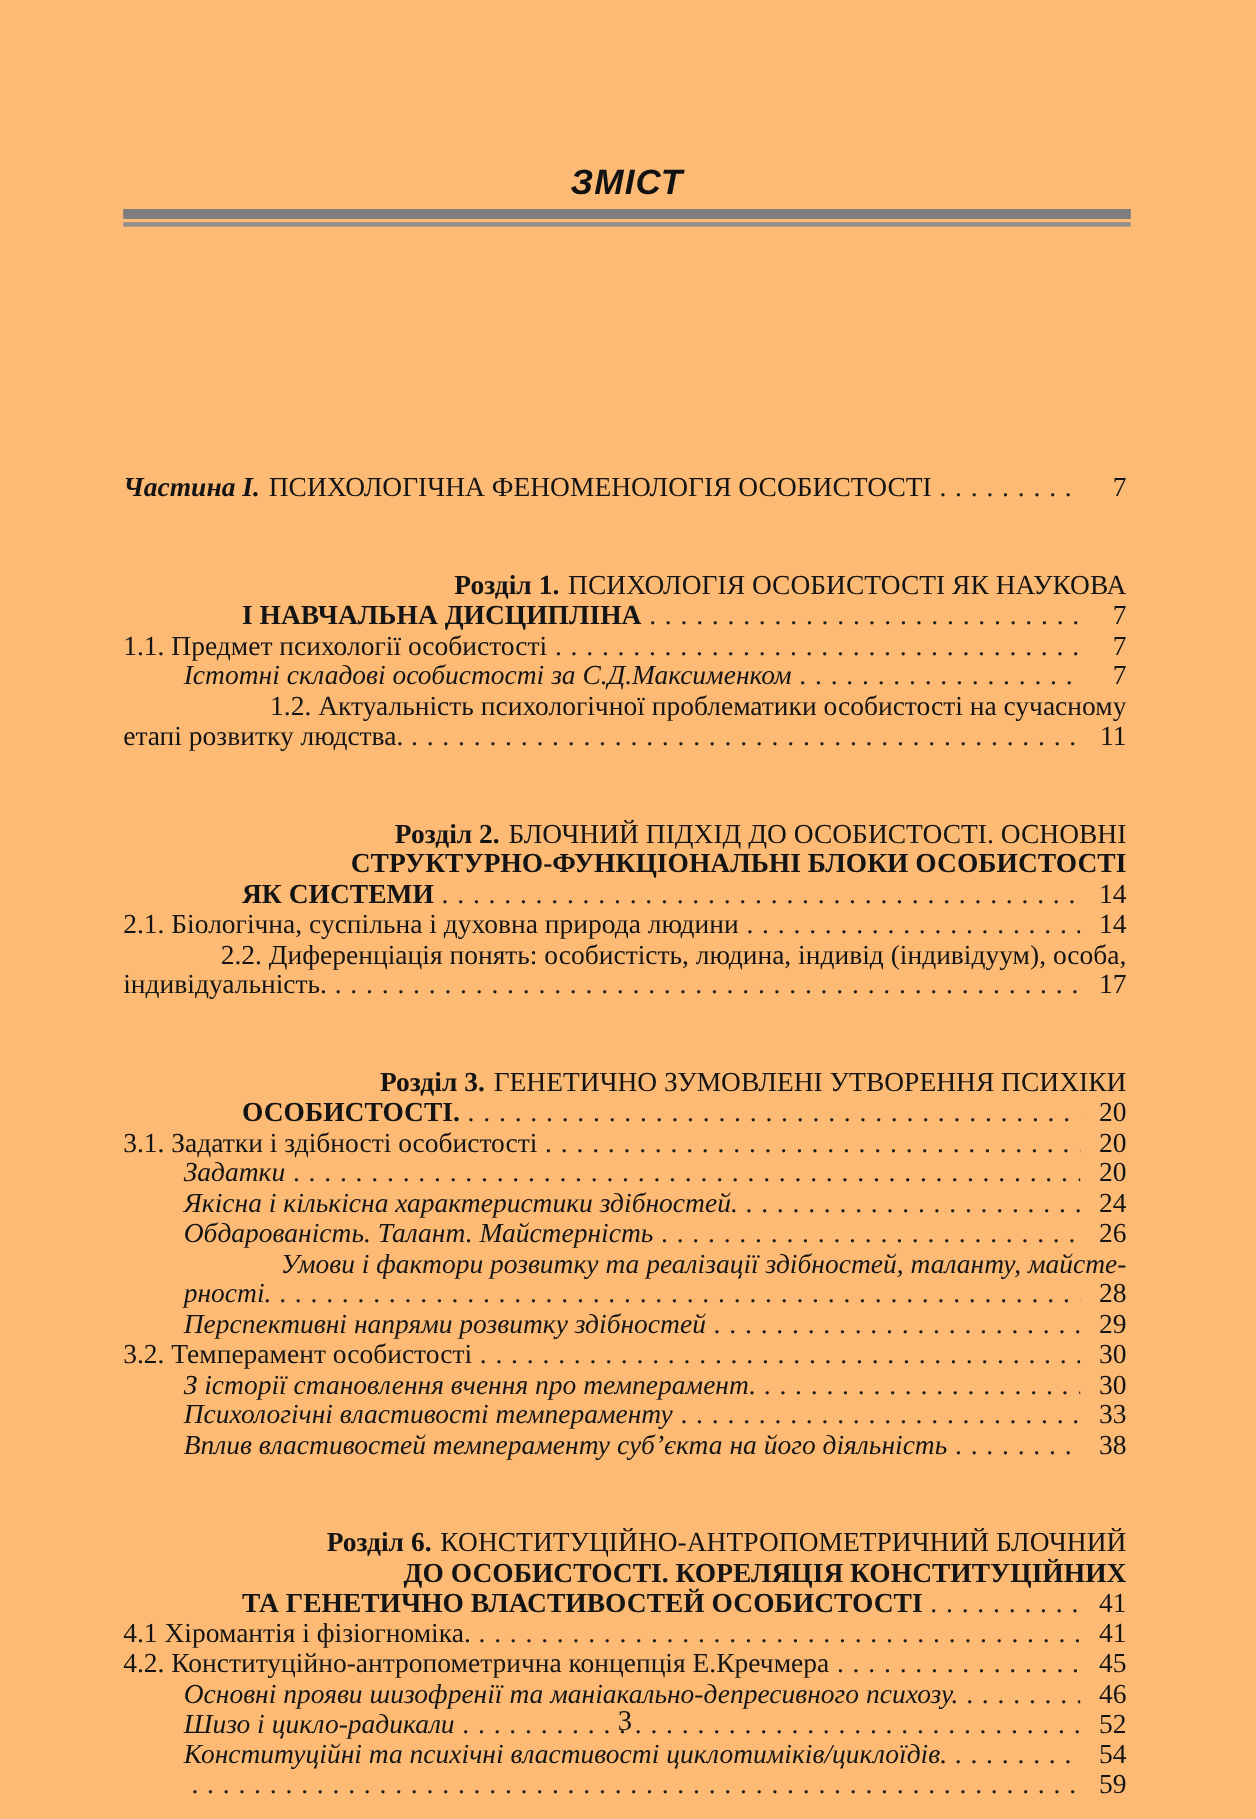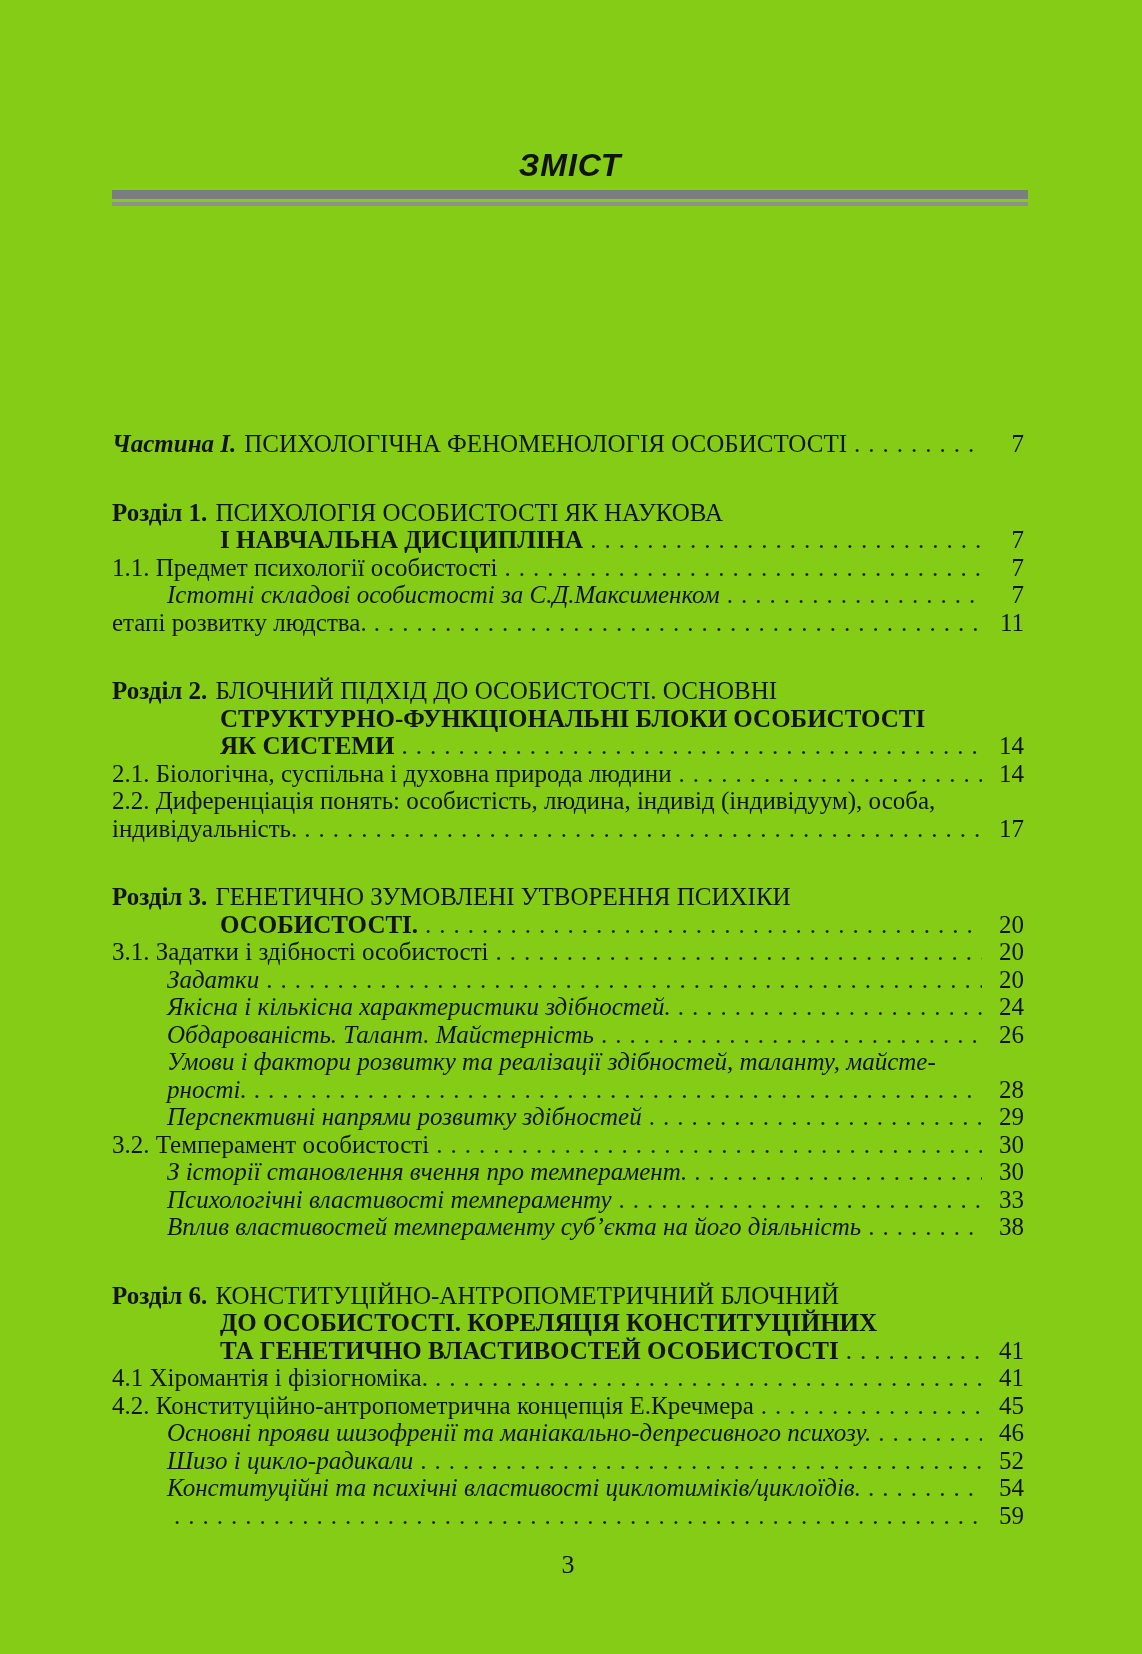--- a/index.html
+++ b/index.html
@@ -1,20 +1,20 @@
 <!DOCTYPE html>
 <html><head>
 <meta charset="utf-8">
 <style>
   html,body{margin:0;padding:0;background:#ffffff;}
   .page{
     position:relative;
     width:1142px;
     height:1654px;
-    background:#84cc16;
+    background:#fdba74;
     overflow:hidden;
     font-family:"Liberation Serif", serif;
     color:#141414;
   }
   .header{
     position:absolute;
     left:112px;
     top:148px;
     width:916px;
     text-align:center;
@@ -33,28 +33,29 @@
   .rule-thick{height:9px;background:#7d7d7d;}
   .rule-thin{height:4px;background:#8f8f8f;margin-top:3px;}
   .toc{
     position:absolute;
     left:112px;
     top:430px;
     width:912px;
     font-size:25px;
     line-height:27.5px;
   }
-  .toc-group{margin-top:41px;}
+  .toc-group{margin-top:61px;}
   .toc-group:first-child{margin-top:0;}
   .toc-group:nth-child(2){}
   .toc-line{
     display:flex;
     align-items:baseline;
     white-space:nowrap;
     overflow:hidden;
+    justify-content:flex-end;
   }
   .toc-line .prefix{margin-right:8px;flex:0 0 auto;}
   .toc-line .txt{flex:0 0 auto;}
   .toc-line .dots{
     flex:1 1 auto;
     overflow:hidden;
     white-space:nowrap;
     letter-spacing:8px;
     padding-left:7px;
     font-style:normal;
@@ -123,20 +124,23 @@
         <div class="toc-line section">
           <span class="txt">1.1. Предмет психології особистості</span>
           <span class="dots">........................................................................................................................</span>
           <span class="pg">7</span>
         </div>
         <div class="toc-line sub">
           <span class="txt">Істотні складові особистості за С.Д.Максименком</span>
           <span class="dots">........................................................................................................................</span>
           <span class="pg">7</span>
         </div>
+        <div class="toc-line section">
+          <span class="txt">1.2. Актуальність психологічної проблематики особистості на сучасному</span>
+        </div>
         <div class="toc-line section-cont">
           <span class="txt">етапі розвитку людства.</span>
           <span class="dots">........................................................................................................................</span>
           <span class="pg">11</span>
         </div>
       </div>
       <div class="toc-group">
         <div class="toc-line chapter">
           <span class="prefix">Розділ 2.</span>
           <span class="txt">БЛОЧНИЙ ПІДХІД ДО ОСОБИСТОСТІ. ОСНОВНІ</span>

